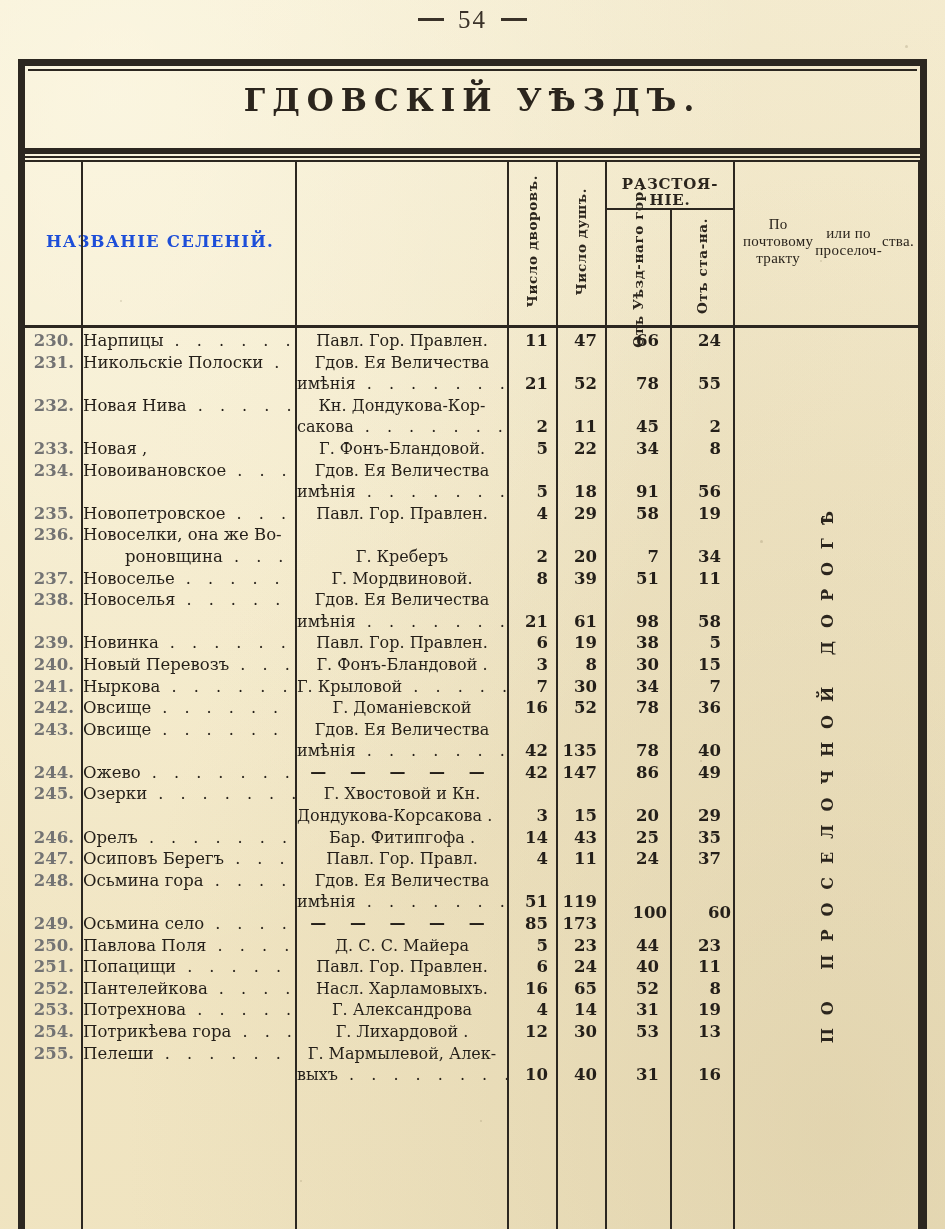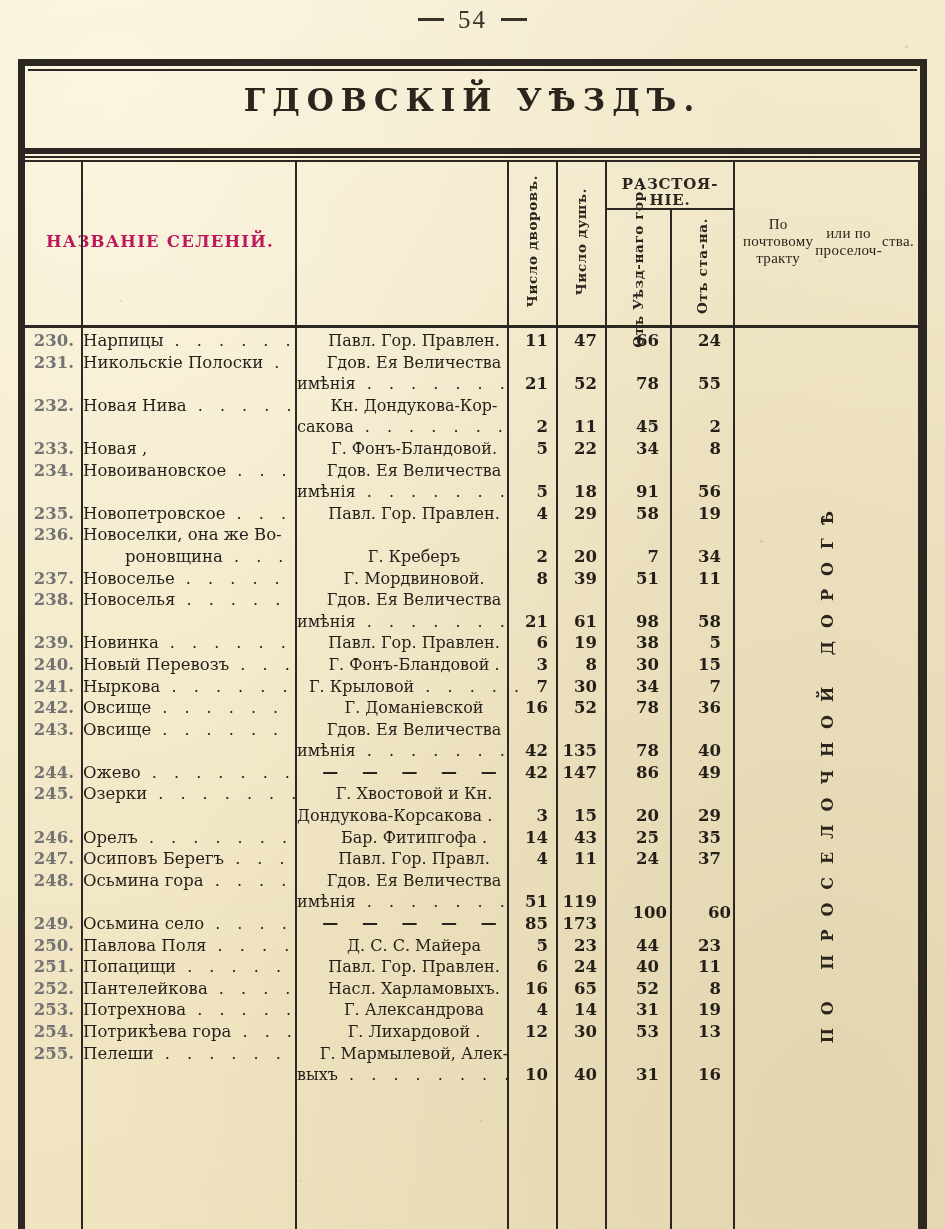--- a/index.html
+++ b/index.html
@@ -75,21 +75,21 @@
   .hdr{position:absolute;left:0;top:0;width:895px;height:163px;}
   .hdr-cell{position:absolute;box-sizing:border-box;}
 
   .h-names{
     left:0;top:0;width:270px;height:163px;
     display:flex;align-items:center;justify-content:center;
   }
   .h-names span{
     font-size:16.5px;font-weight:bold;letter-spacing:1.2px;
     font-family:"DejaVu Serif", serif;
-    color:#be185d;text-align:center;
+    color:#1d4ed8;text-align:center;
   }
   .h-vedom{
     left:272px;top:0;width:210px;height:163px;
     display:flex;flex-direction:column;align-items:center;justify-content:space-evenly;
     padding:26px 0 26px;
   }
   .h-vedom span{
     font-size:17px;font-weight:bold;letter-spacing:1px;
     font-family:"DejaVu Serif", serif;color:#2b251d;text-align:center;
     display:block;
@@ -134,21 +134,21 @@
 
   .row{position:relative;height:21.6px;}
   .cell{position:absolute;box-sizing:border-box;white-space:nowrap;}
 
   .c-num{left:0;width:54px;text-align:right;padding-right:5px;
     font-size:16.5px;font-weight:bold;font-family:"DejaVu Serif", serif;color:#737373;}
   .c-name{left:58px;width:212px;font-size:16.5px;color:#241f19;
     font-family:"DejaVu Serif", serif;overflow:hidden;}
   .c-ved{left:272px;width:210px;font-size:16px;color:#241f19;
     font-family:"DejaVu Serif", serif;overflow:hidden;}
-  .c-ved.ctr{text-align:center;margin-left:12px;}
+  .c-ved.ctr{text-align:center;}
 
   .c-dvor{left:484px;width:45px;text-align:right;padding-right:6px;
     font-size:16.5px;font-weight:bold;font-family:"DejaVu Serif", serif;}
   .c-dush{left:531px;width:47px;text-align:right;padding-right:6px;
     font-size:16.5px;font-weight:bold;font-family:"DejaVu Serif", serif;}
   .c-uezd{left:580px;width:62px;text-align:right;padding-right:8px;
     font-size:16.5px;font-weight:bold;font-family:"DejaVu Serif", serif;}
   .c-stan{left:646px;width:60px;text-align:right;padding-right:10px;
     font-size:16.5px;font-weight:bold;font-family:"DejaVu Serif", serif;}
 

